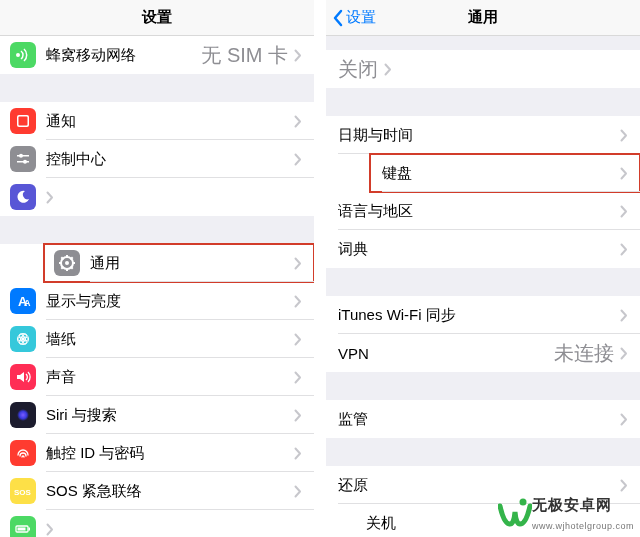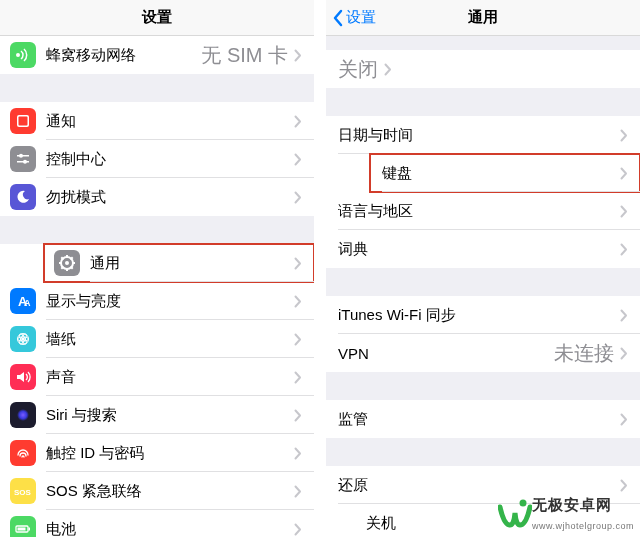--- a/index.html
+++ b/index.html
@@ -21,21 +21,21 @@
   .row .icon { width: 26px; height: 26px; border-radius: 6px; margin-right: 10px; display: flex; align-items: center; justify-content: center; flex-shrink: 0; }
   .row .label { flex: 1; font-size: 15px; color: #000; }
   .row .detail { font-size: 20px; color: #8e8e93; margin-right: 6px; }
   .row .disc { color: #c7c7cc; }
   .row .disc svg { display: block; }
   .sep { position: absolute; left: 46px; right: 0; bottom: 0; height: 1px; background: #e0e0e2; }
   .sep.full { left: 12px; }
   .row.highlight { outline: 2px solid #d23c2a; outline-offset: -1px; z-index: 2; margin-left: 44px; }
   .blue-link { color: #007aff; margin-left: 28px; }
   .icon svg { display: block; }
-  .watermark { position: absolute; right: 6px; bottom: 6px; display: flex; align-items: center; }
+  .watermark { position: absolute; right: 6px; bottom: 6px; display: flex; }
   .watermark .mark { width: 34px; height: 34px; position: relative; }
   .watermark .txt1 { font-size: 15px; font-weight: 700; color: #333; letter-spacing: 1px; }
   .watermark .txt2 { font-size: 9px; color: #777; letter-spacing: 0.5px; margin-top: 6px; }
   .watermark .col { display: flex; flex-direction: column; align-items: flex-start; }
 </style>
 </head>
 <body>
 
 <div class="wrap">
 
@@ -94,21 +94,20 @@
               </svg>
             </span>
             <div class="sep"></div>
           </div>
           <div class="row with-icon">
             <div class="icon" style="background:#5856d6">
               <svg width="16" height="16" viewBox="0 0 16 16">
                 <path d="M10 2 A6 6 0 1 0 14 10 A4.5 4.5 0 0 1 10 2 Z" fill="#fff"></path>
               </svg>
             </div>
-            <span class="label">勿扰模式</span>
             <span class="disc">
               <svg width="8" height="13" viewBox="0 0 8 13">
                 <path d="M1.5 1.5 L6 6.5 L1.5 11.5" stroke="#c7c7cc" stroke-width="2" fill="none" stroke-linecap="round" stroke-linejoin="round"></path>
               </svg>
             </span>
           </div>
         </div>
         <div class="gap"></div>
         <div class="group">
           <div class="row with-icon highlight">
@@ -234,21 +233,20 @@
             <div class="sep"></div>
           </div>
           <div class="row with-icon">
             <div class="icon" style="background:#4cd964">
               <svg width="16" height="16" viewBox="0 0 16 16">
                 <rect x="1" y="5" width="12" height="6" rx="1" fill="none" stroke="#fff" stroke-width="1.3"></rect>
                 <rect x="13.5" y="6.5" width="1.5" height="3" fill="#fff"></rect>
                 <rect x="2.5" y="6.5" width="8" height="3" fill="#fff"></rect>
               </svg>
             </div>
-            <span class="label">电池</span>
             <span class="disc">
               <svg width="8" height="13" viewBox="0 0 8 13">
                 <path d="M1.5 1.5 L6 6.5 L1.5 11.5" stroke="#c7c7cc" stroke-width="2" fill="none" stroke-linecap="round" stroke-linejoin="round"></path>
               </svg>
             </span>
           </div>
         </div>
       </div>
   </div>
 

